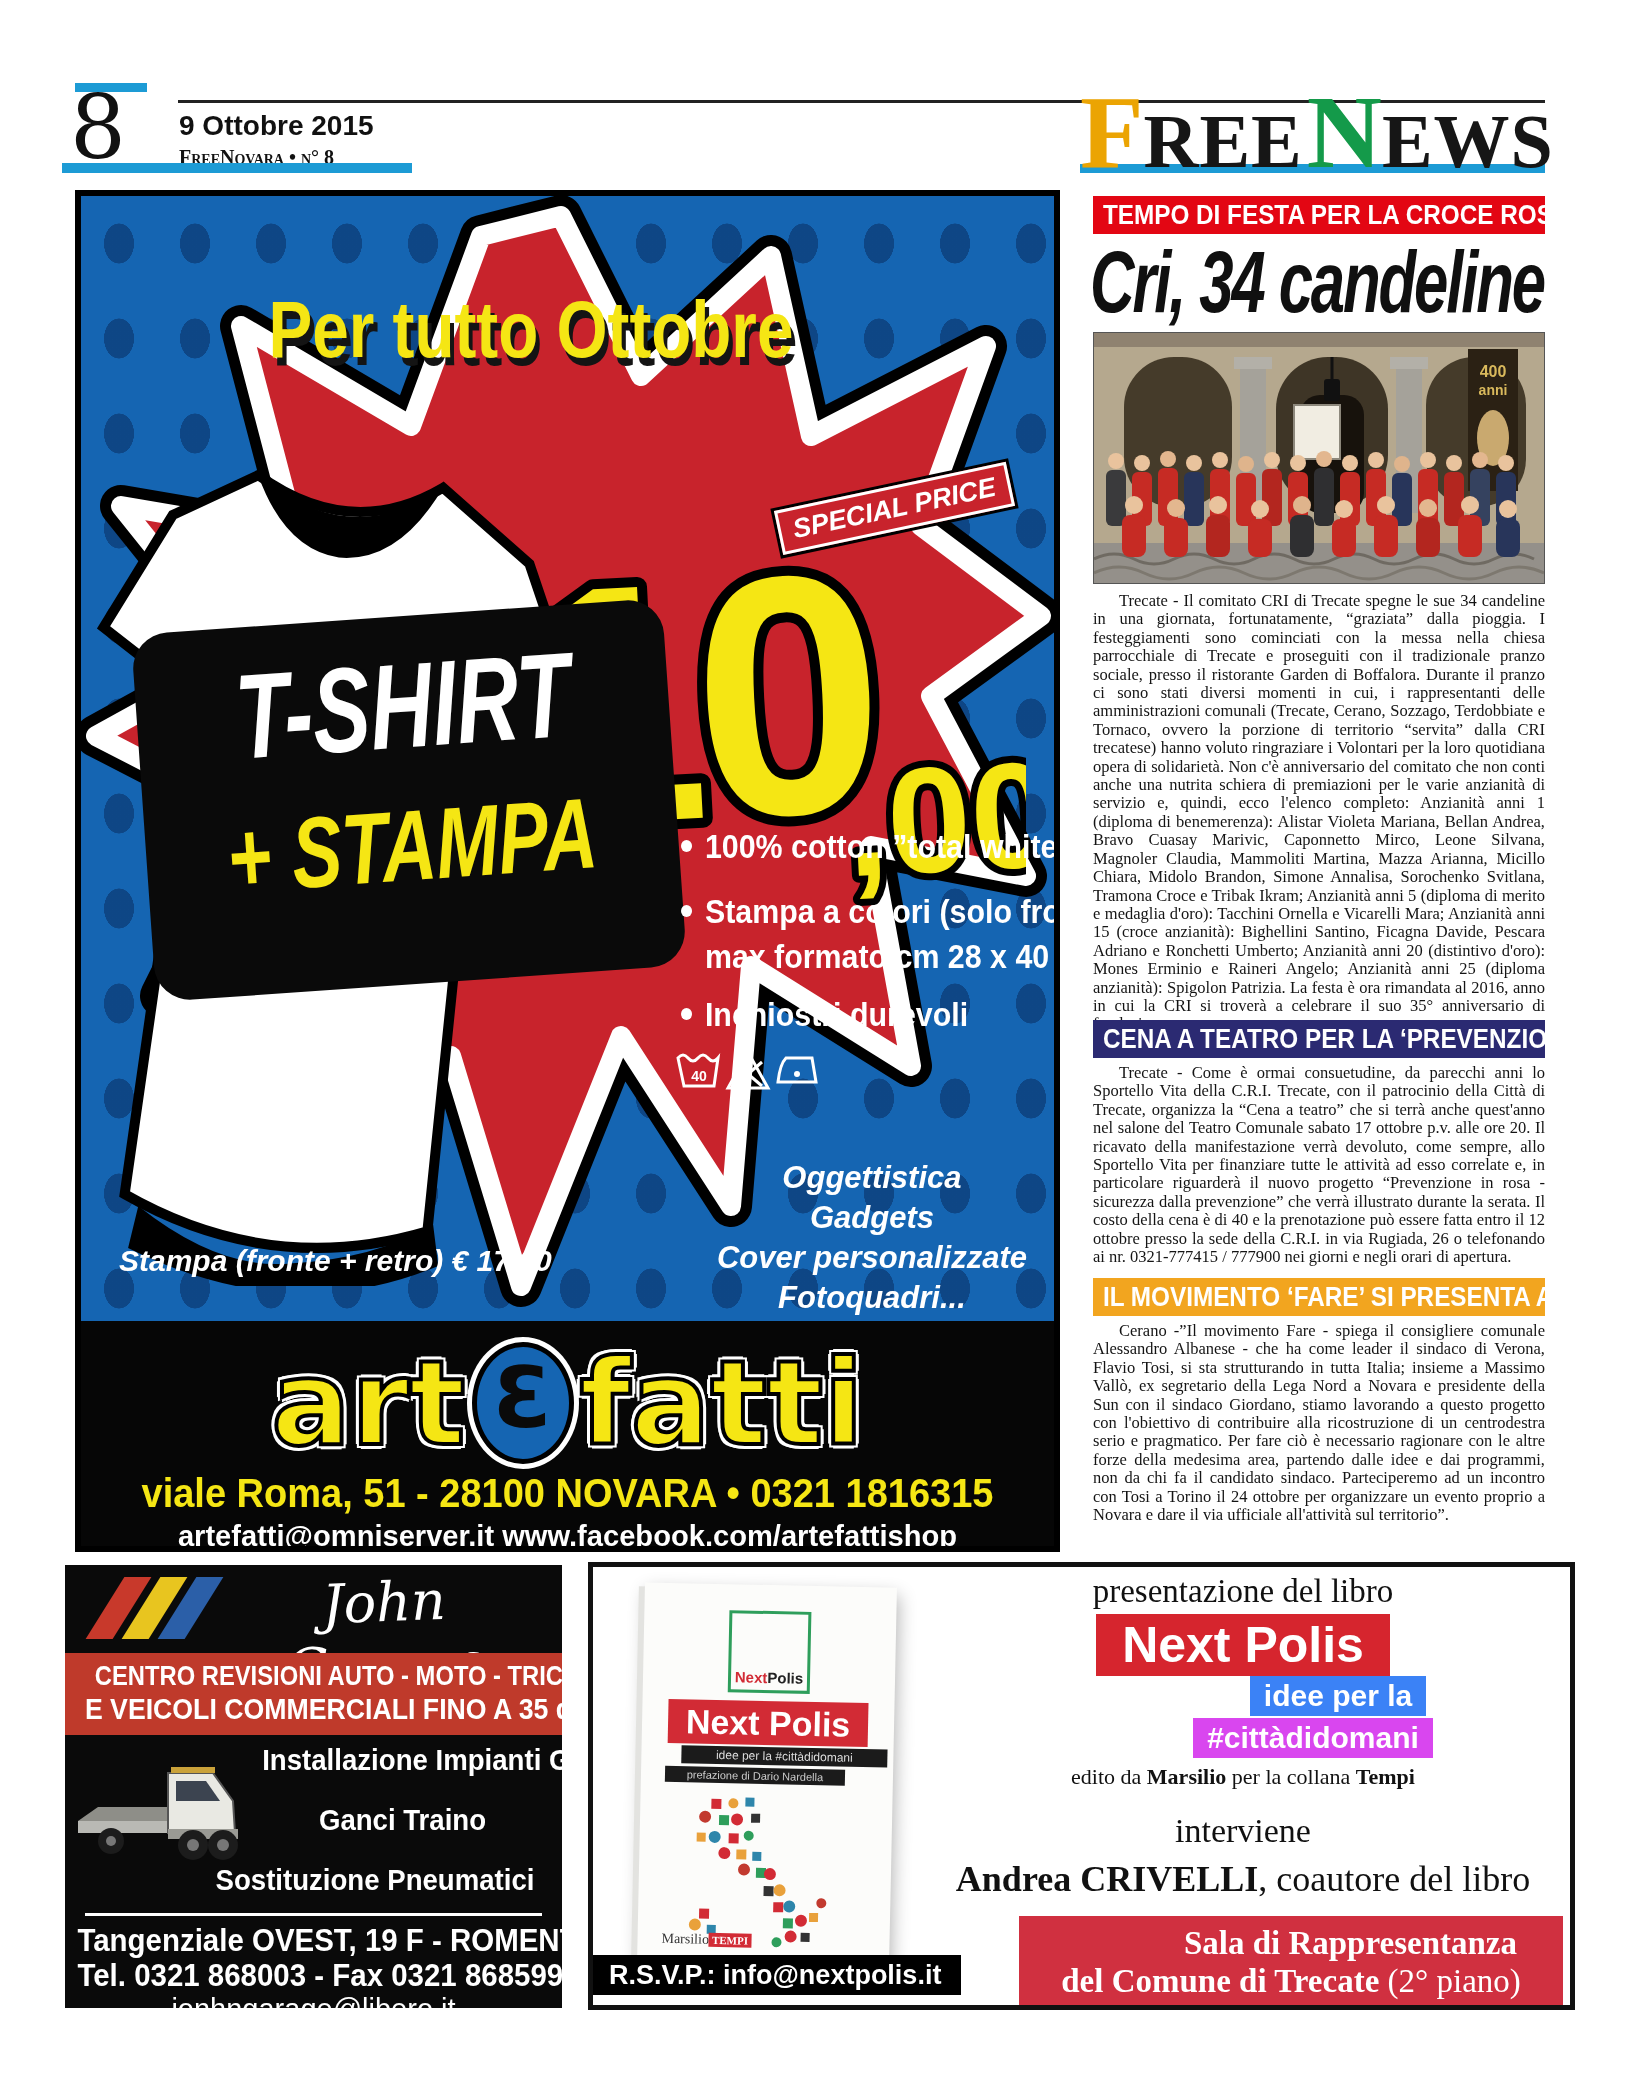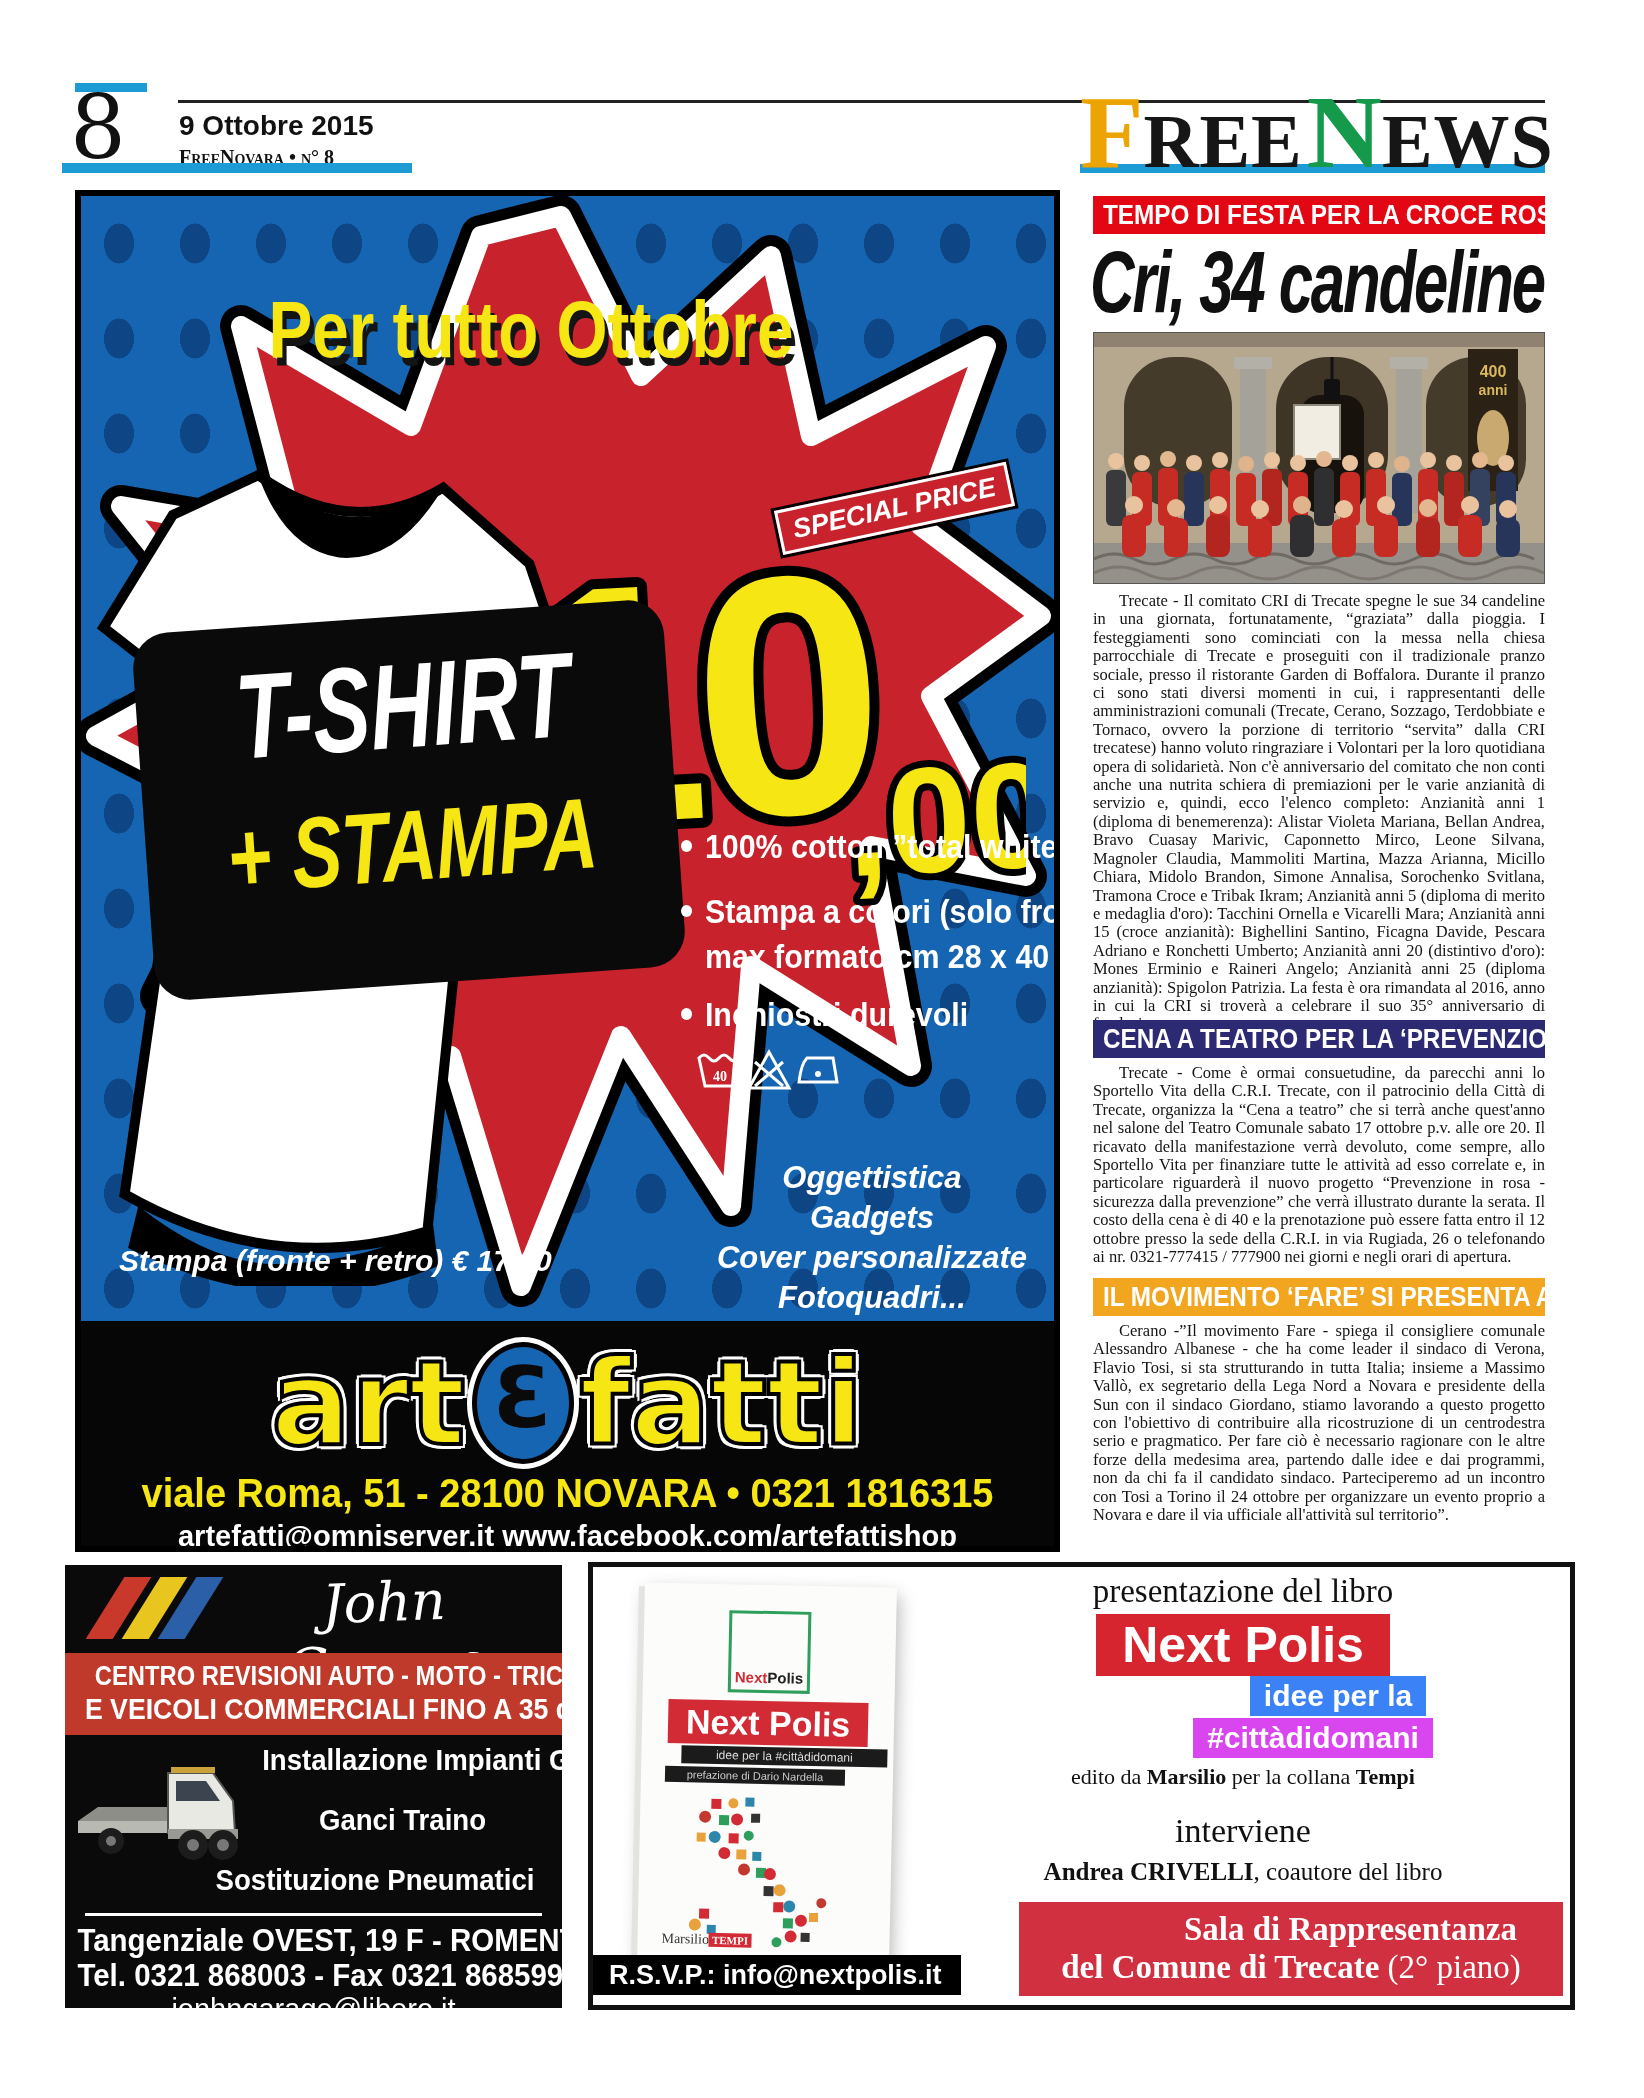--- a/index.html
+++ b/index.html
@@ -57,21 +57,21 @@
            transform:rotate(-4deg);text-align:center;padding-top:14px;box-sizing:border-box;}
   #tad-box .l1{display:inline-block;color:#fff;font-weight:bold;font-style:italic;font-size:120px;
                line-height:150px;transform:scaleX(.72);white-space:nowrap;}
   #tad-box .l2{display:inline-block;color:#f5e614;font-weight:bold;font-style:italic;font-size:100px;
                line-height:130px;transform:scaleX(.75);white-space:nowrap;}
   .blt{position:absolute;left:600px;color:#fff;font-weight:bold;font-size:33px;white-space:nowrap;
        transform:scaleX(.92);transform-origin:left;}
   .blt .dot{display:inline-block;width:12px;height:12px;border-radius:50%;background:#fff;
             margin-right:14px;vertical-align:6px;}
   #blt1{top:632px;} #blt2{top:697px;} #blt3{top:742px;padding-left:26px;} #blt4{top:800px;}
-  #tad-wash{left:614px;top:852px;display:flex;gap:0;font-family:Liberation Serif, serif;}
+  #tad-wash{left:593px;top:852px;display:flex;gap:0;}
   #tad-services{right:27px;top:962px;text-align:center;color:#fff;font-weight:bold;font-style:italic;
                 font-size:31px;line-height:40px;}
   #tad-note{left:38px;top:1048px;color:#fff;font-weight:bold;font-style:italic;font-size:30px;}
   #tad-black{left:0;right:0;top:1125px;bottom:0;background:#060606;text-align:center;}
   #af-logo{margin-top:17px;display:flex;justify-content:center;align-items:center;}
   #af-logo .yl{font-family:"DejaVu Sans",sans-serif;font-weight:bold;font-size:118px;line-height:130px;
                color:#f5e614;-webkit-text-stroke:4px #000;
                text-shadow:5px 0 0 #fff,-5px 0 0 #fff,0 5px 0 #fff,0 -5px 0 #fff,4px 4px 0 #fff,-4px 4px 0 #fff,4px -4px 0 #fff,-4px -4px 0 #fff;}
   #af-e{width:92px;height:112px;border-radius:50%;background:#1565b2;border:5px solid #000;
         box-shadow:0 0 0 5px #fff;color:#0a0a0a;font-weight:bold;font-size:84px;line-height:102px;
@@ -121,21 +121,21 @@
             align-items:center;}
   #np-pres{font-family:"Liberation Serif",serif;font-size:33px;color:#111;}
   #np-title{margin-top:4px;background:#d6252e;color:#fff;font-weight:bold;font-size:50px;
             line-height:62px;padding:0 26px;}
   #np-idee{background:#3b82f6;color:#fff;font-weight:bold;font-size:30px;line-height:40px;
            padding:0 14px;transform:translateX(95px);}
   #np-citta{background:#d946ef;color:#fff;font-weight:bold;font-size:30px;line-height:40px;
             padding:0 14px;transform:translateX(70px);margin-top:2px;}
   #np-edito{margin-top:6px;font-family:"Liberation Serif",serif;font-size:22px;color:#111;}
   #np-interv{margin-top:22px;font-family:"Liberation Serif",serif;font-size:34px;color:#111;}
-  #np-andrea{margin-top:8px;font-family:"Liberation Serif",serif;font-size:25px;color:#111;
+  #np-andrea{margin-top:8px;font-family:"Liberation Serif",serif;font-size:36px;color:#111;
              white-space:nowrap;}
   #np-sala{align-self:flex-end;margin-top:16px;background:#d03040;color:#fff;width:544px;
            box-sizing:border-box;padding:8px 16px 10px;text-align:center;
            font-family:"Liberation Serif",serif;font-weight:bold;}
   #np-sala .s1{font-size:33px;line-height:38px;text-align:right;padding-right:30px;}
   #np-sala .s2{font-size:33px;line-height:38px;}
   #np-sala .lt{font-weight:normal;}
   #np-rsvp{position:absolute;left:0;top:388px;background:#000;color:#fff;font-weight:bold;
            font-size:27px;line-height:40px;padding:0 20px 0 16px;}
 </style>

